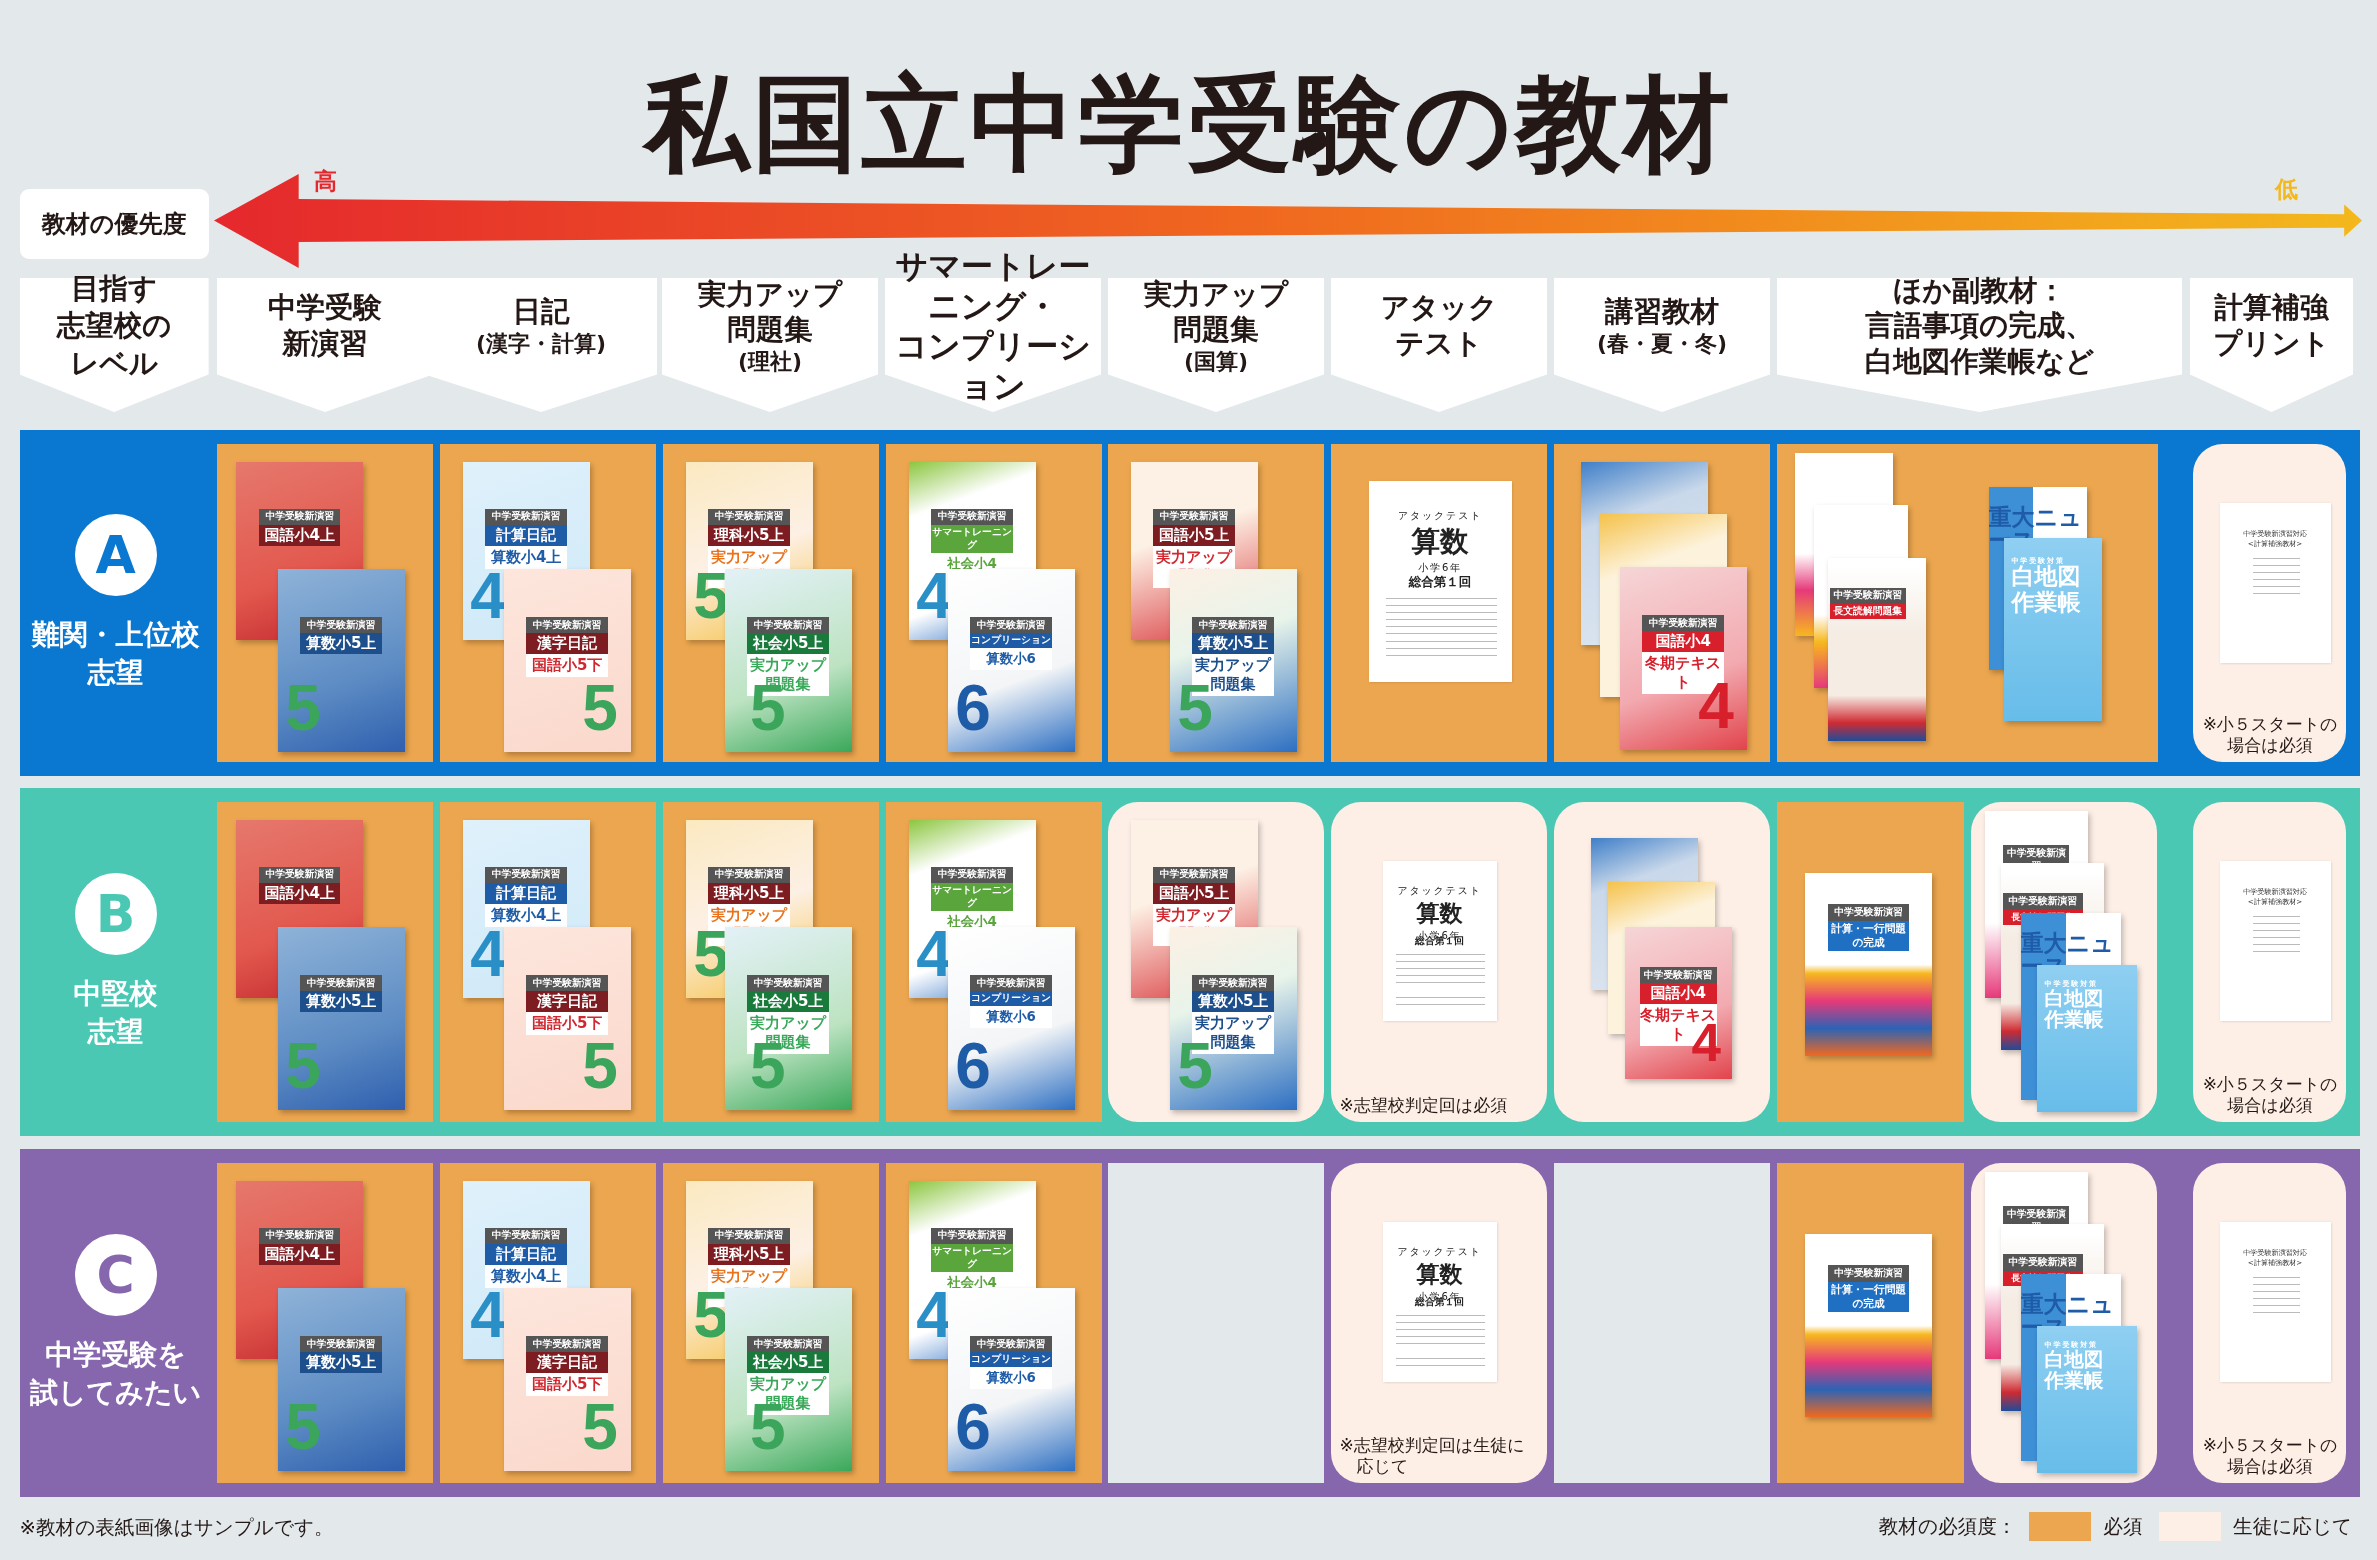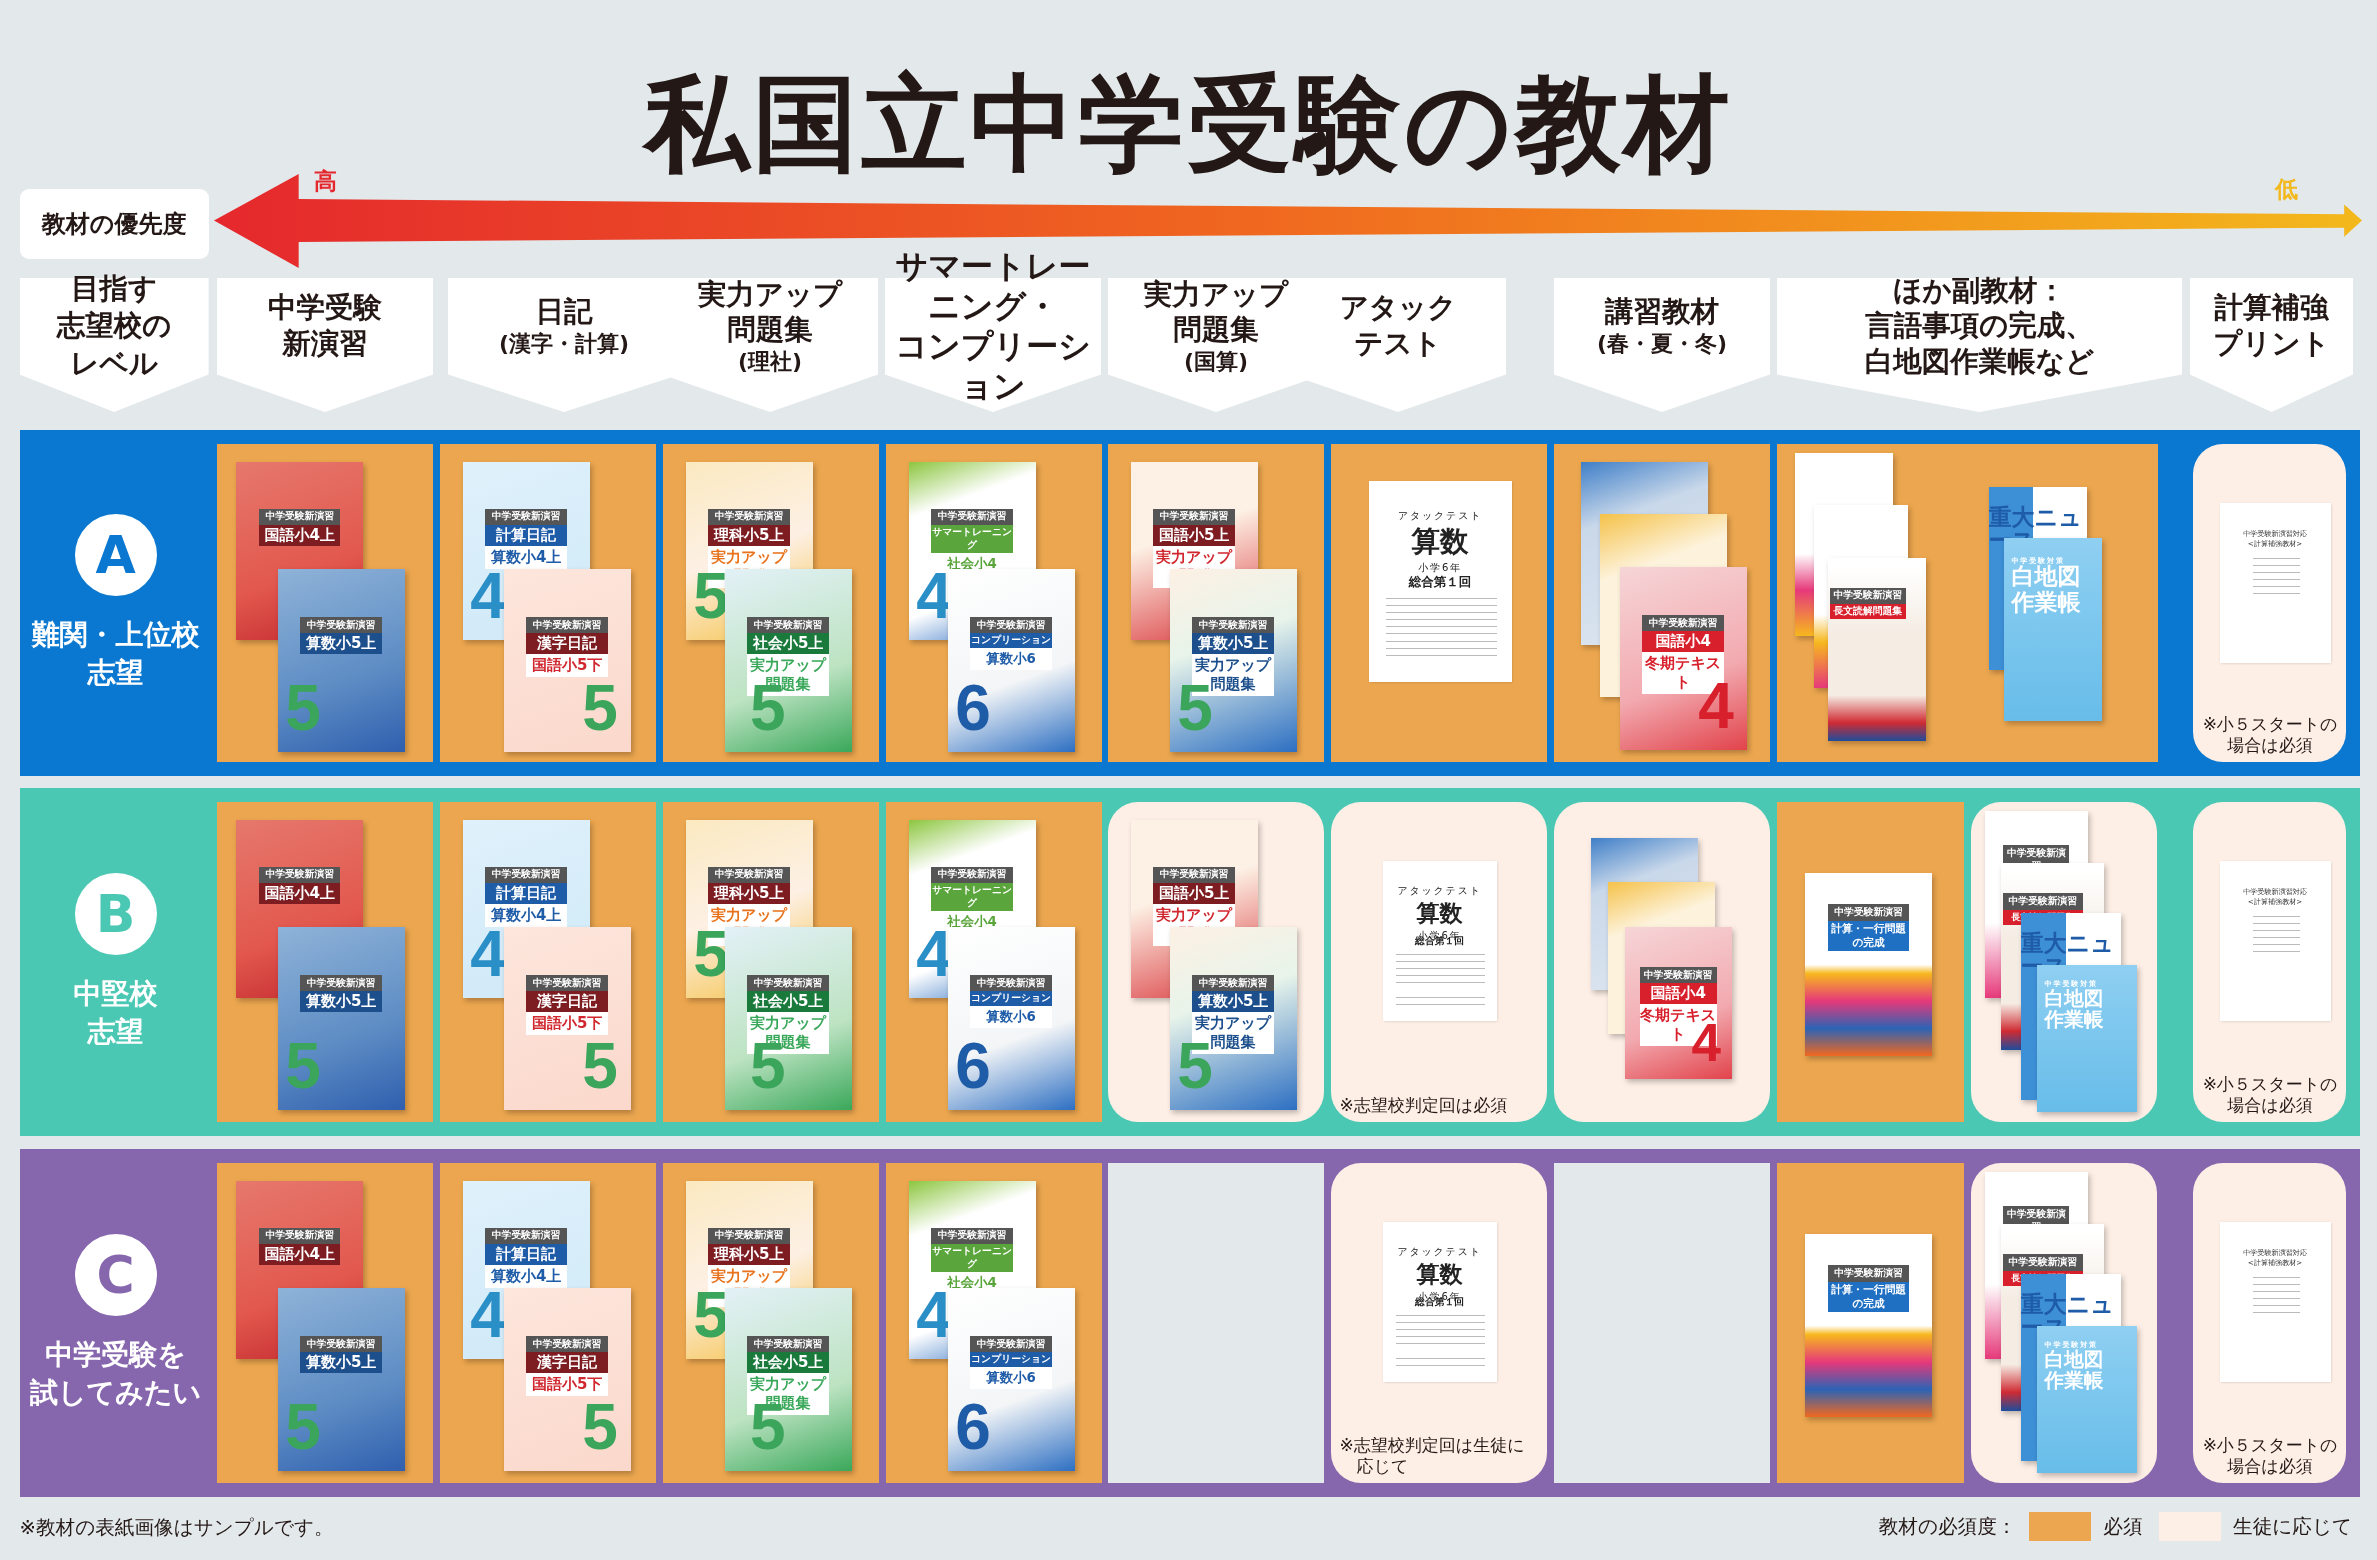--- a/index.html
+++ b/index.html
@@ -97,21 +97,21 @@
 レベル</span>
     </div>
 </div>
 <div class="hdr" style="left:217px;width:216px">
   <div class="hdr-shape"></div>
   <div class="hdr-text">
       <span style="white-space:pre-line">中学受験
 新演習</span>
     </div>
 </div>
-<div class="hdr" style="left:448px;width:232px">
+<div class="hdr" style="left:425px;width:232px">
   <div class="hdr-shape"></div>
   <div class="hdr-text">
       <span style="white-space: pre-line;">日記</span>
       <span class="sub" style="white-space: pre-line;">(漢字・計算)</span>
     </div>
 </div>
 <div class="hdr" style="left:662px;width:216px">
   <div class="hdr-shape"></div>
   <div class="hdr-text">
       <span style="white-space:pre-line">実力アップ
@@ -127,21 +127,21 @@
     </div>
 </div>
 <div class="hdr" style="left:1108px;width:216px">
   <div class="hdr-shape"></div>
   <div class="hdr-text">
       <span style="white-space:pre-line">実力アップ
 問題集</span>
       <span class="sub" style="white-space: pre-line;">(国算)</span>
     </div>
 </div>
-<div class="hdr" style="left:1290px;width:216px">
+<div class="hdr" style="left:1331px;width:216px">
   <div class="hdr-shape"></div>
   <div class="hdr-text">
       <span style="white-space:pre-line">アタック
 テスト</span>
     </div>
 </div>
 <div class="hdr" style="left:1554px;width:216px">
   <div class="hdr-shape"></div>
   <div class="hdr-text">
       <span style="white-space: pre-line;">講習教材</span>

